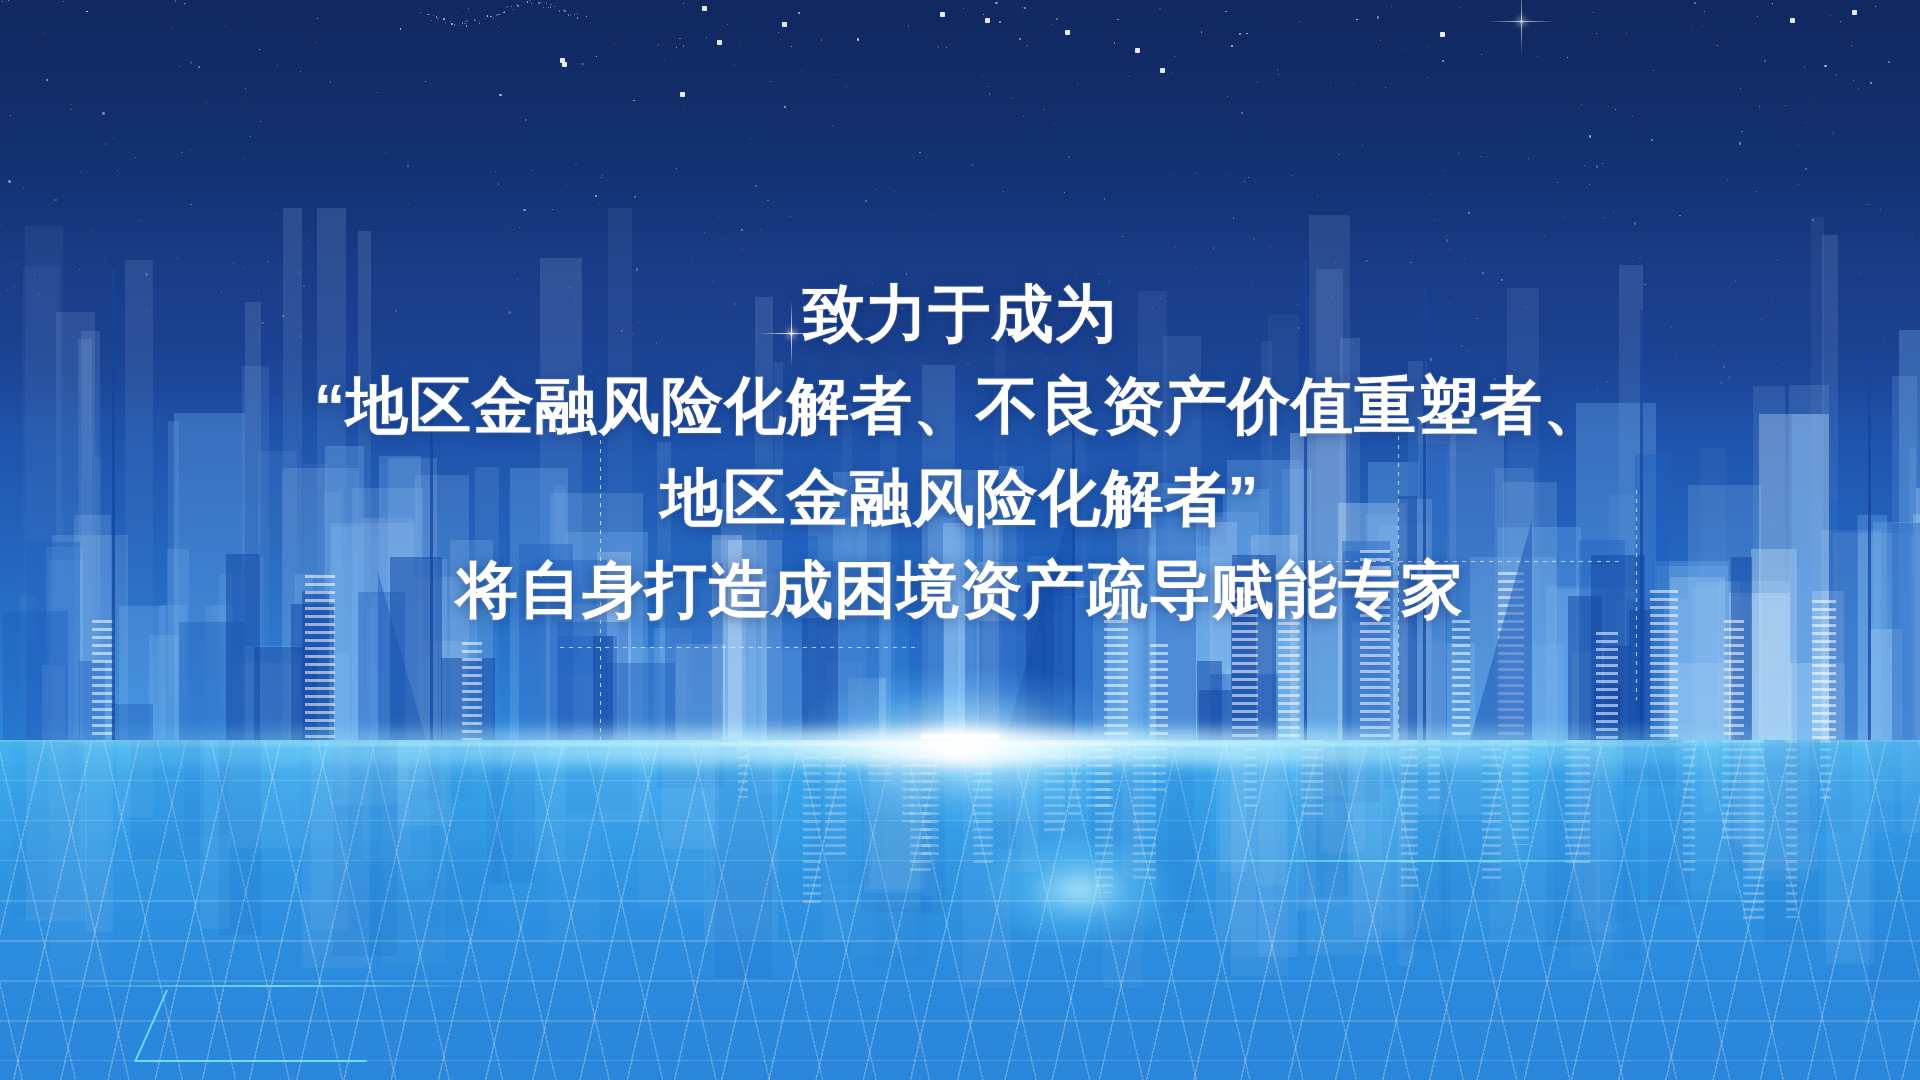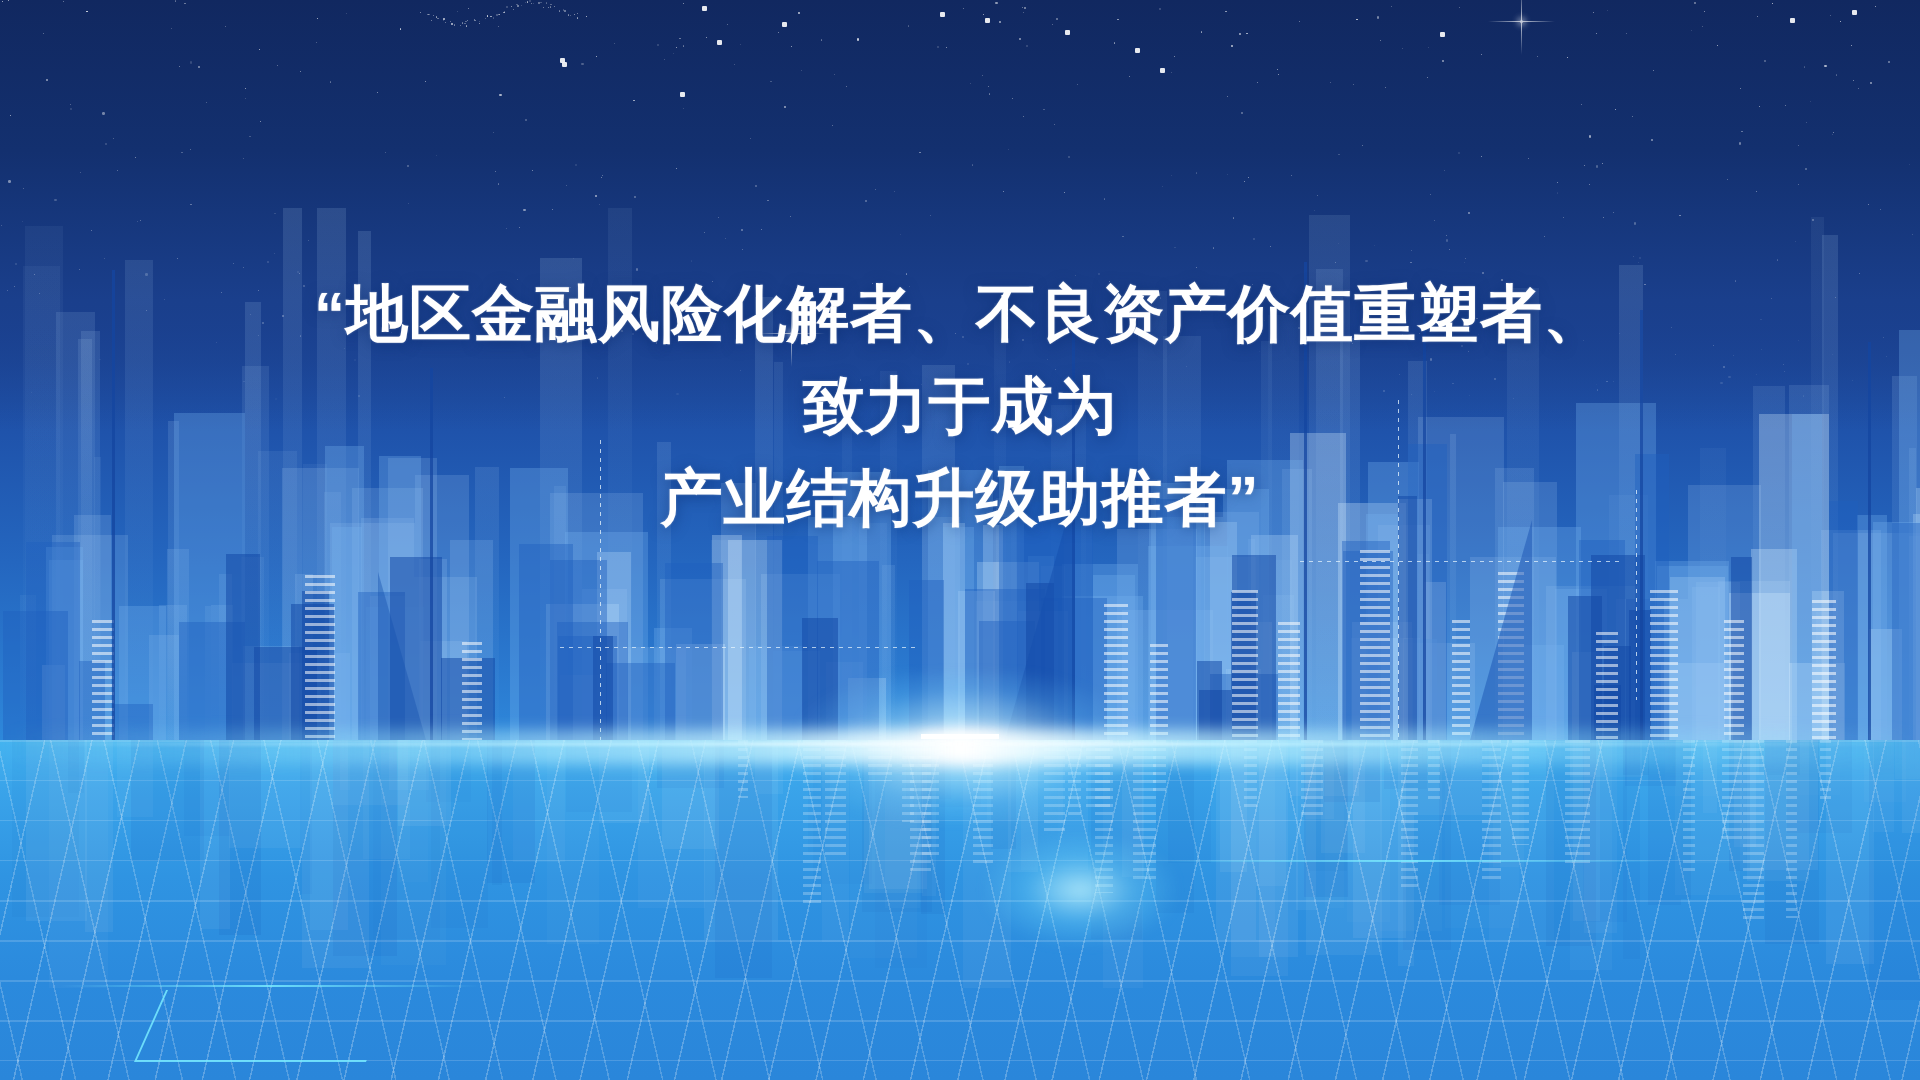--- a/index.html
+++ b/index.html
@@ -1180,20 +1180,21 @@
     <div class="cyanline" style="left:1150px; top:120px; width:520px;"></div>
   </div>
 
   <div class="glowburst"></div>
   <div class="horizon"></div>
   <div class="horizon2"></div>
   <div class="glowburst2"></div>
 
   <div class="content">
     <div class="headline">
+      <span class="l">致力于成为</span>
       <span class="l">“地区金融风险化解者、不良资产价值重塑者、</span>
-      <span class="l">致力于成为</span>
-      <span class="l">产业结构升级助推者”</span>
+      <span class="l">地区金融风险化解者”</span>
+      <span class="l">将自身打造成困境资产疏导赋能专家</span>
     </div>
     <div class="divider"></div>
   </div>
 
 </div>
 
 </body></html>

